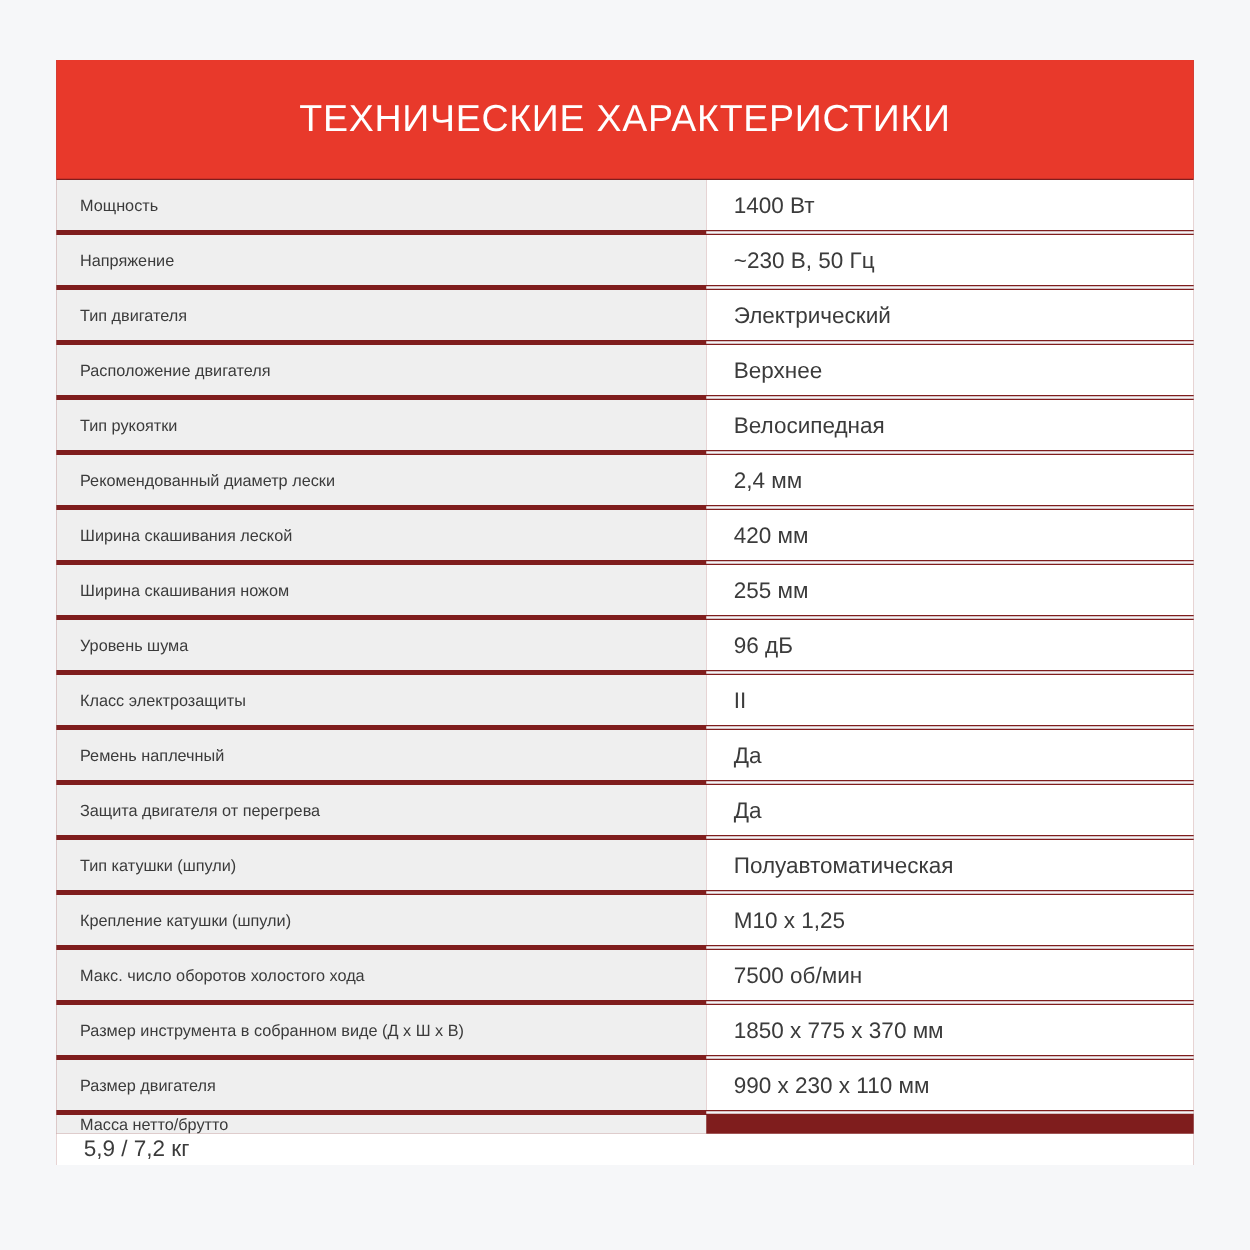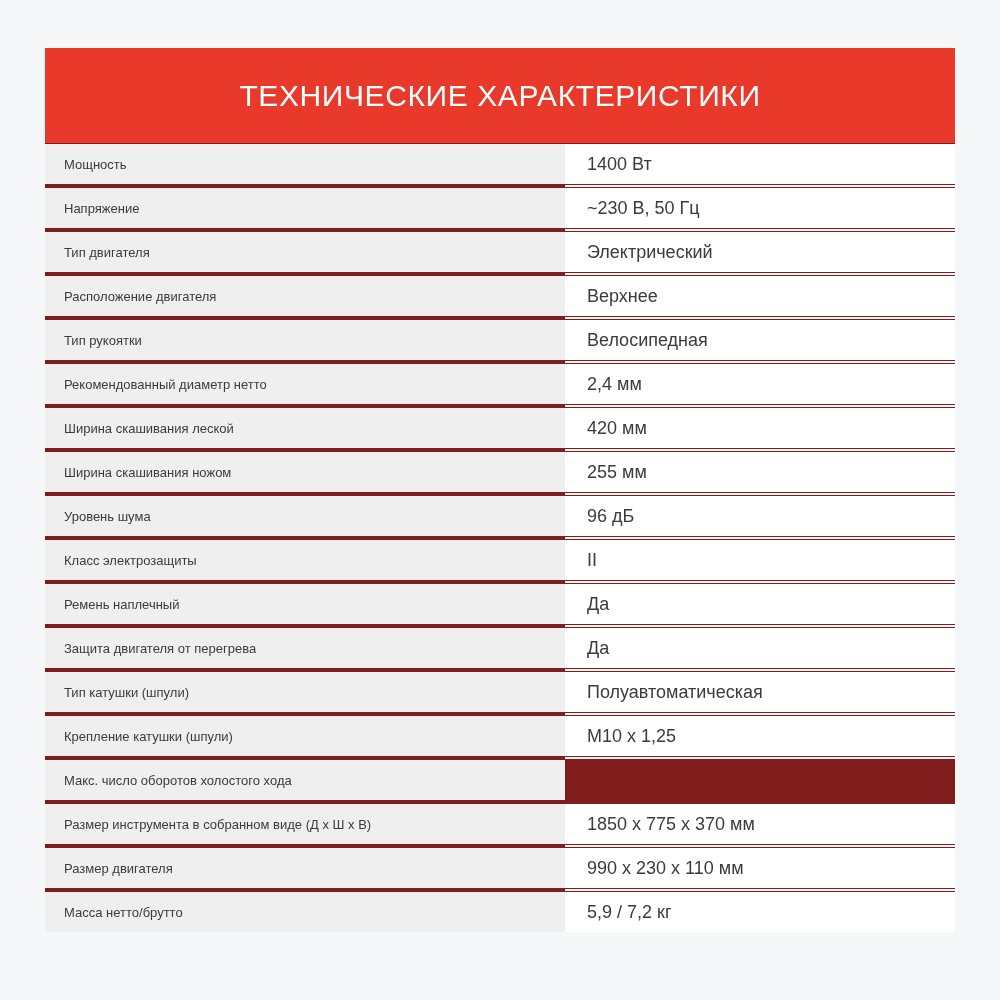--- a/index.html
+++ b/index.html
@@ -38,21 +38,21 @@
     white-space: nowrap;
   }
   .spec-table {
     margin-top: 1px;
   }
   .row {
     display: flex;
     height: 40px;
     margin-bottom: 4px;
   }
-  .row:last-child { margin-bottom: 0; }
+  .row:last-child { margin-bottom: 0; flex-direction: column; }
   .cell-label {
     width: 520px;
     box-sizing: border-box;
     background: #efefef;
     display: flex;
     align-items: center;
     padding-left: 19px;
     font-size: 13px;
     color: #3b3b3b;
     white-space: nowrap;
@@ -104,21 +104,21 @@
       </div>
       <div class="row">
         <div class="cell-label">Расположение двигателя</div>
         <div class="cell-value">Верхнее</div>
       </div>
       <div class="row">
         <div class="cell-label">Тип рукоятки</div>
         <div class="cell-value">Велосипедная</div>
       </div>
       <div class="row">
-        <div class="cell-label">Рекомендованный диаметр нетто</div>
+        <div class="cell-label">Рекомендованный диаметр лески</div>
         <div class="cell-value">2,4 мм</div>
       </div>
       <div class="row">
         <div class="cell-label">Ширина скашивания леской</div>
         <div class="cell-value">420 мм</div>
       </div>
       <div class="row">
         <div class="cell-label">Ширина скашивания ножом</div>
         <div class="cell-value">255 мм</div>
       </div>
@@ -141,20 +141,21 @@
       <div class="row">
         <div class="cell-label">Тип катушки (шпули)</div>
         <div class="cell-value">Полуавтоматическая</div>
       </div>
       <div class="row">
         <div class="cell-label">Крепление катушки (шпули)</div>
         <div class="cell-value">М10 х 1,25</div>
       </div>
       <div class="row">
         <div class="cell-label">Макс. число оборотов холостого хода</div>
+        <div class="cell-value">7500 об/мин</div>
       </div>
       <div class="row">
         <div class="cell-label">Размер инструмента в собранном виде (Д х Ш х В)</div>
         <div class="cell-value">1850 х 775 х 370 мм</div>
       </div>
       <div class="row">
         <div class="cell-label">Размер двигателя</div>
         <div class="cell-value">990 х 230 х 110 мм</div>
       </div>
       <div class="row">

